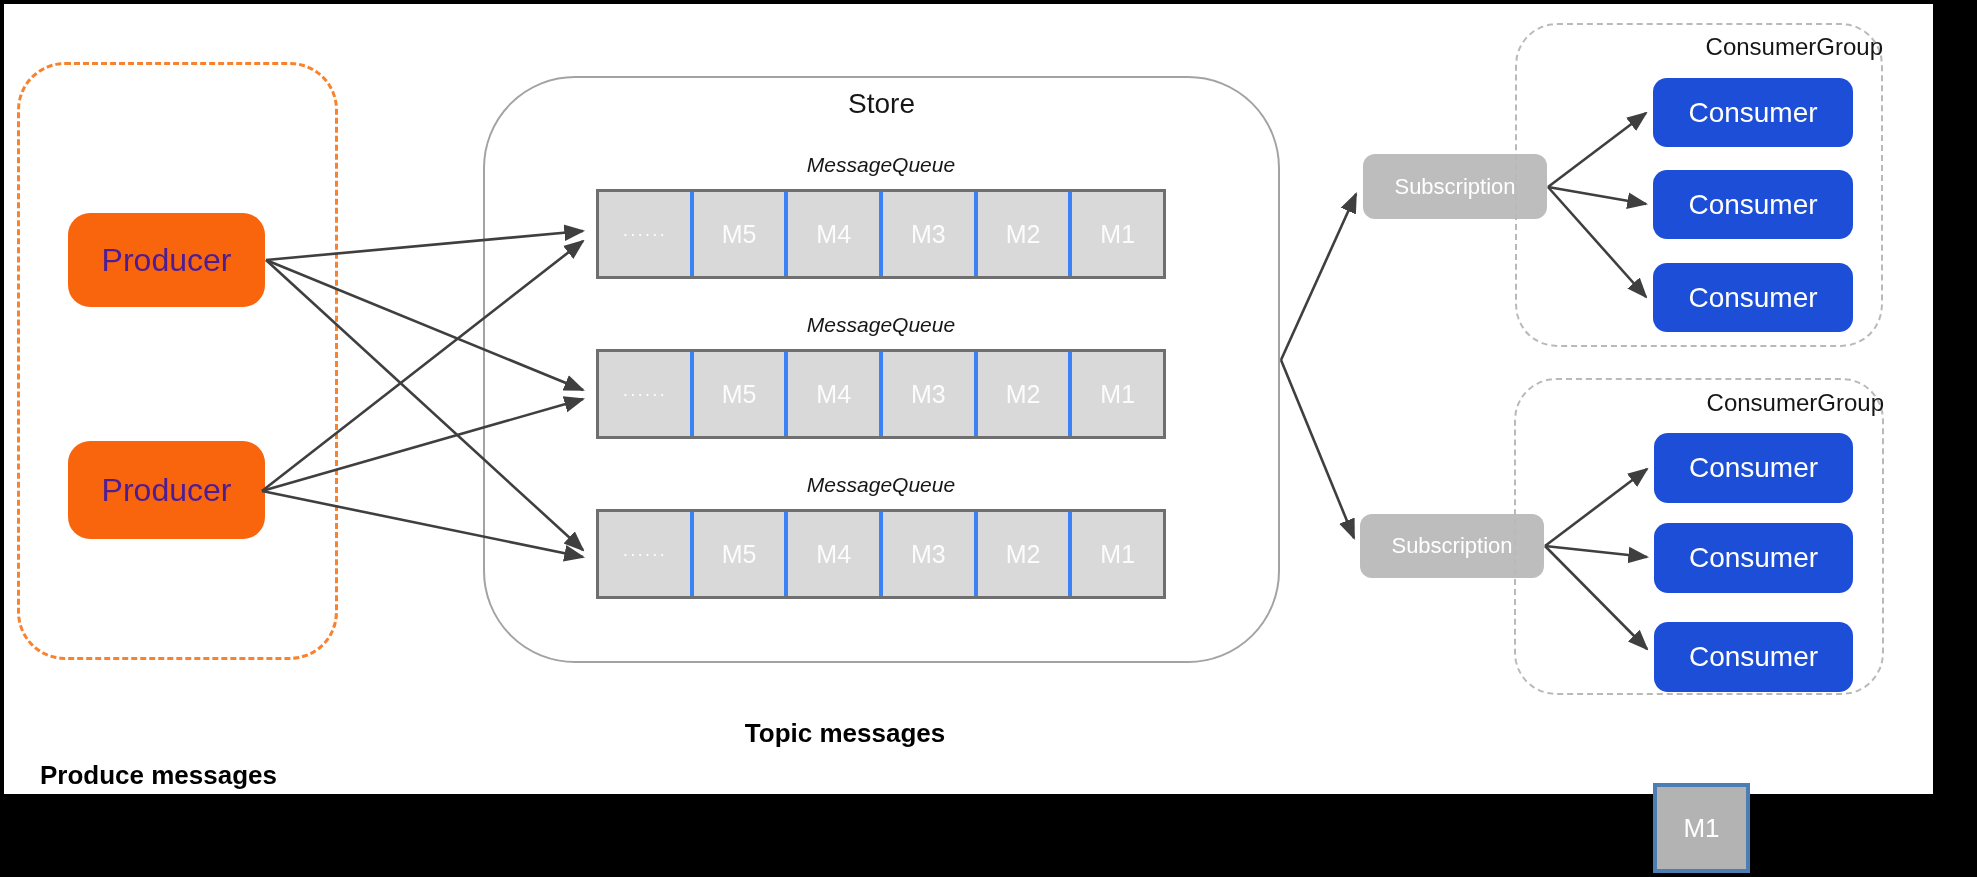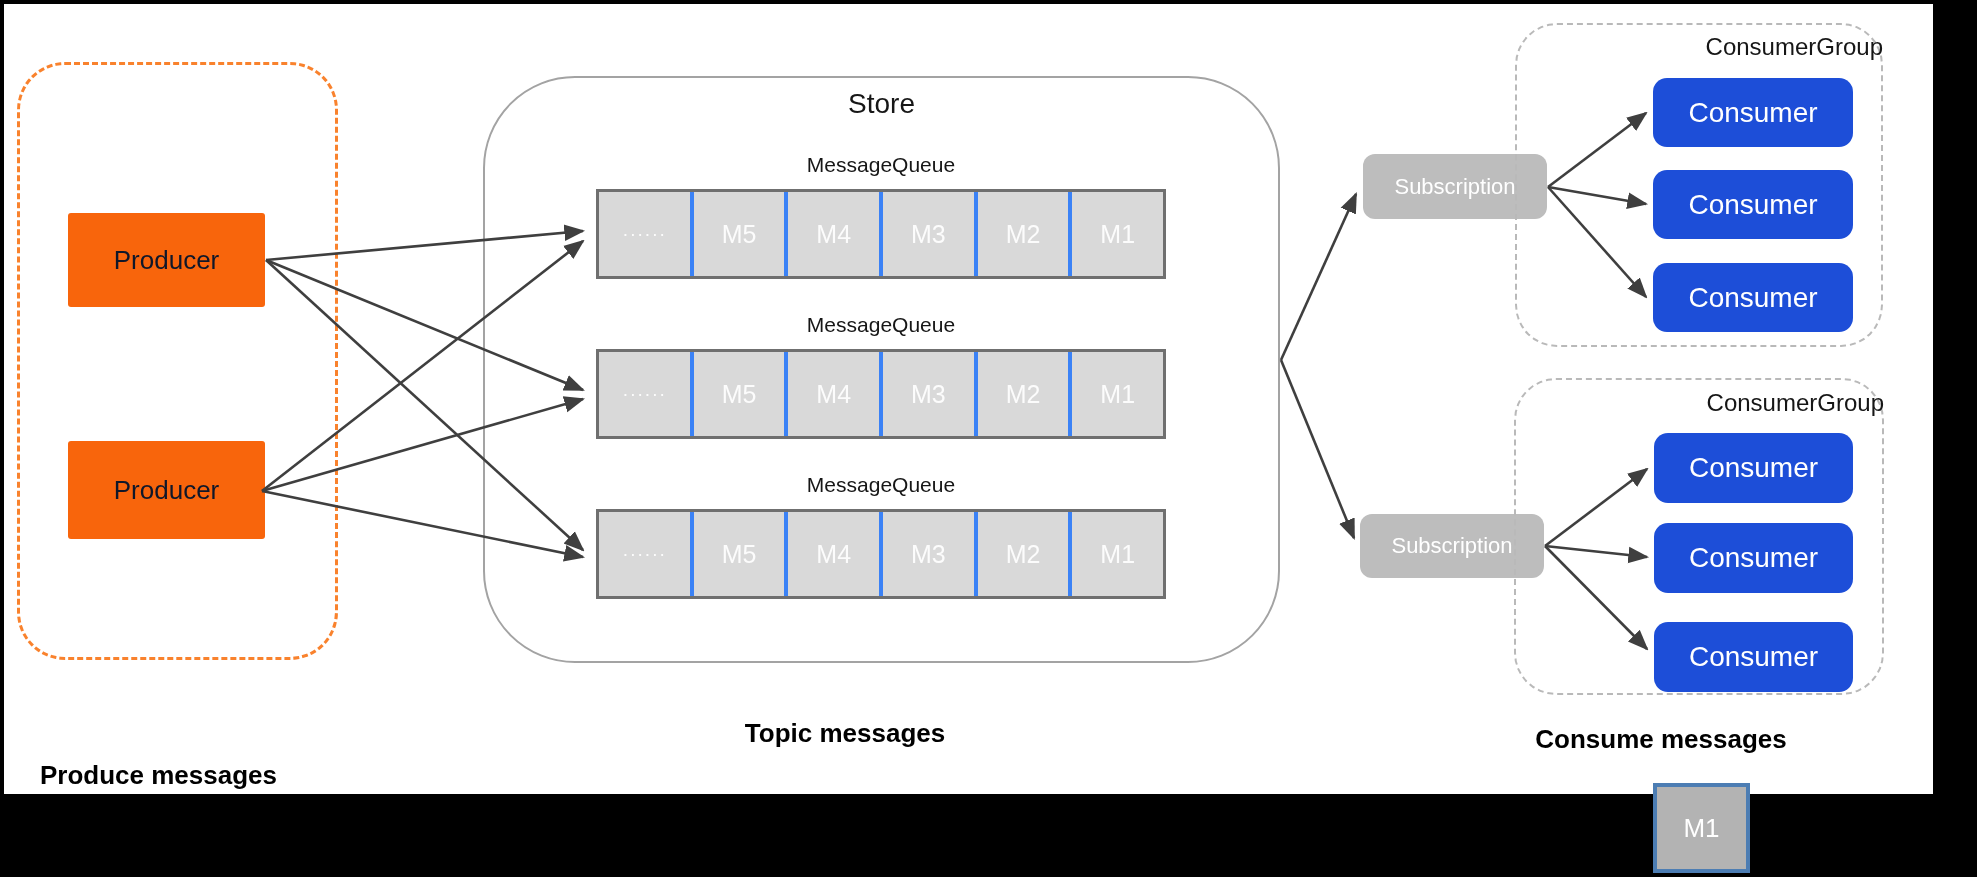--- a/index.html
+++ b/index.html
@@ -6,26 +6,26 @@
   #stage{
     position:relative;width:1977px;height:877px;background:#000;overflow:hidden;
     font-family:"Liberation Sans",sans-serif;
   }
   #paper{position:absolute;left:4px;top:4px;width:1929px;height:790px;background:#ffffff;}
   .abs{position:absolute;box-sizing:border-box;}
   .center{display:flex;align-items:center;justify-content:center;}
 
   
   .produce-group{border:3px dashed #F9822D;border-radius:48px;background:transparent;}
-  .producer{background:#F8650C;border-radius:3px;color:#0f172a;font-size:26px;font-weight:500;}
+  .producer{background:#F8650C;border-radius:22px;color:#4c1d95;font-size:32px;font-weight:500;}
 
   
   .topic-group{border:2px solid #A3A3A3;border-radius:92px;background:transparent;}
   .topic-title{font-size:28px;color:#161616;text-align:center;}
-  .queue-label{font-size:21px;color:#161616;text-align:center;}
+  .queue-label{font-size:21px;color:#161616;text-align:center;font-style:italic;}
   .queue-row{display:flex;background:#D9D9D9;border:3px solid #6F6F6F;}
   .queue-cell{flex:1 1 0;border-left:4px solid #3b82f6;color:#FCFCFC;font-size:25px;
     display:flex;align-items:center;justify-content:center;}
   .queue-cell:first-child{border-left:none;font-size:19px;letter-spacing:1px;}
 
   
   .subscription{background:#BDBDBD;border-radius:12px;color:#fff;font-size:22px;font-weight:500;}
   .consumer-group{border:2px dashed #B9B9B9;border-radius:42px;background:transparent;}
   .cg-title{font-size:24px;color:#161616;text-align:right;}
   .consumer{background:#1d4ed8;border-radius:14px;color:#fff;font-size:28px;}
@@ -114,21 +114,20 @@
   <div class="abs consumer center" style="left:1654px;top:433px;width:199px;height:70px;">
     <span>Consumer</span>
   </div>
   <div class="abs consumer center" style="left:1654px;top:523px;width:199px;height:70px;">
     <span>Consumer</span>
   </div>
   <div class="abs consumer center" style="left:1654px;top:622px;width:199px;height:70px;">
     <span>Consumer</span>
   </div>
 
-  <div class="abs section-label" style="left:1511px;top:724px;width:300px;text-align:center;">Consume messages</div>
 
   <div class="abs m1-box center" style="left:1653px;top:783px;width:97px;height:90px;">
     <span>M1</span>
   </div>
 
   <svg class="arrows" width="1977" height="877" viewBox="0 0 1977 877">
     <defs>
       <marker id="ah" viewBox="0 0 10 8" refX="9" refY="4" markerWidth="8" markerHeight="8" orient="auto">
         <path d="M0,0 L10,4 L0,8 z" fill="#3F3F3F"></path>
       </marker>

